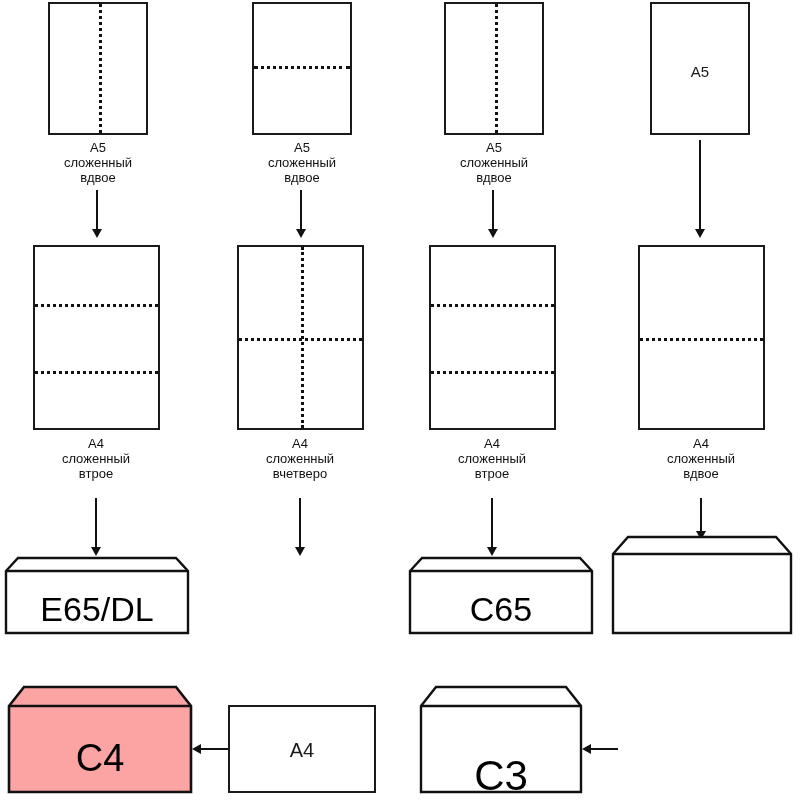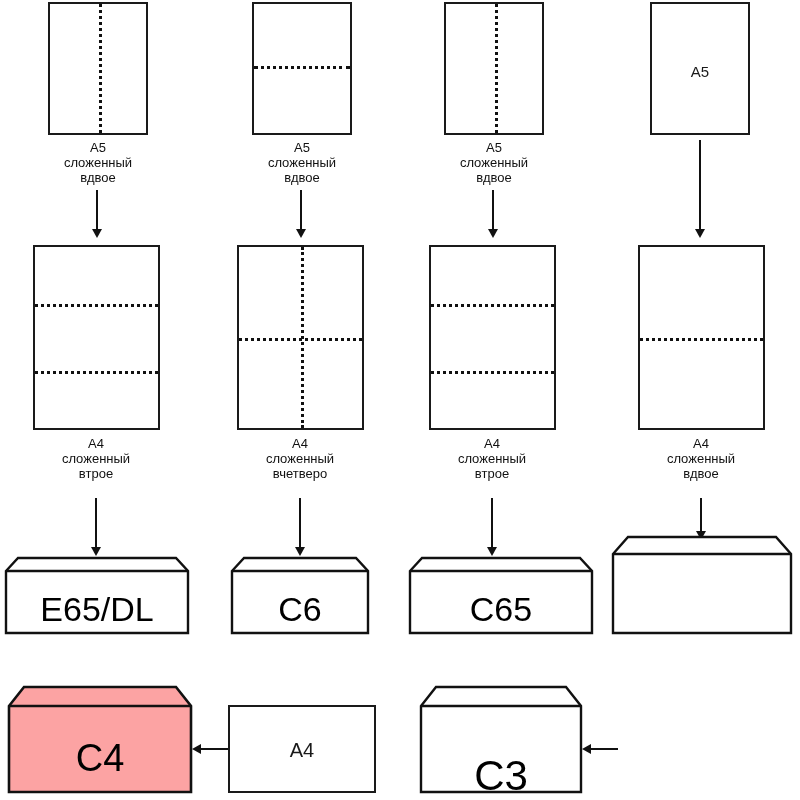--- a/index.html
+++ b/index.html
@@ -215,27 +215,20 @@
   </div>
 
   <div class="envelope" style="left:5px; top:556px; width:184px; height:78px;">
     <svg viewBox="0 0 184 78" preserveAspectRatio="none">
       <polygon points="1,15 13,2 171,2 183,15 183,77 1,77" fill="#ffffff" stroke="#111111" stroke-width="2.4" stroke-linejoin="miter"></polygon>
       <line x1="1" y1="15" x2="183" y2="15" stroke="#111111" stroke-width="2.4"></line>
     </svg>
     <div class="env-label" style="top:36px; font-size:34px;">E65/DL</div>
   </div>
 
-  <div class="envelope" style="left:231px; top:556px; width:138px; height:78px;">
-    <svg viewBox="0 0 138 78" preserveAspectRatio="none">
-      <polygon points="1,15 13,2 125,2 137,15 137,77 1,77" fill="#ffffff" stroke="#111111" stroke-width="2.4" stroke-linejoin="miter"></polygon>
-      <line x1="1" y1="15" x2="137" y2="15" stroke="#111111" stroke-width="2.4"></line>
-    </svg>
-    <div class="env-label" style="top:36px; font-size:34px;">C6</div>
-  </div>
 
   <div class="envelope" style="left:409px; top:556px; width:184px; height:78px;">
     <svg viewBox="0 0 184 78" preserveAspectRatio="none">
       <polygon points="1,15 13,2 171,2 183,15 183,77 1,77" fill="#ffffff" stroke="#111111" stroke-width="2.4" stroke-linejoin="miter"></polygon>
       <line x1="1" y1="15" x2="183" y2="15" stroke="#111111" stroke-width="2.4"></line>
     </svg>
     <div class="env-label" style="top:36px; font-size:34px;">C65</div>
   </div>
 
   <div class="envelope" style="left:612px; top:535px; width:180px; height:99px;">

